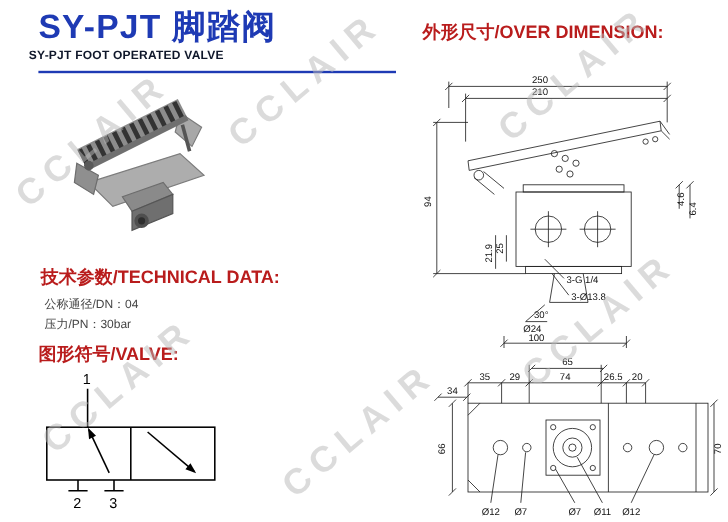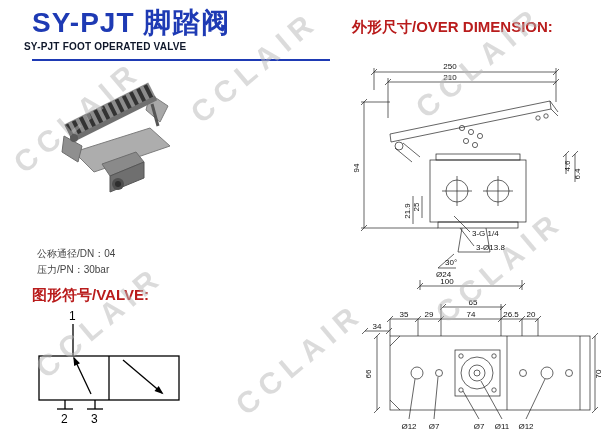--- a/index.html
+++ b/index.html
@@ -34,20 +34,21 @@
   <div class="wm" style="left:195px;top:100px">CCLAIR</div>
   <div class="wm" style="left:420px;top:95px">CCLAIR</div>
   <div class="wm" style="left:40px;top:355px">CCLAIR</div>
   <div class="wm" style="left:240px;top:392px">CCLAIR</div>
   <div class="wm" style="left:440px;top:300px">CCLAIR</div>
 
   <div class="title-cn">SY-PJT 脚踏阀</div>
   <div class="title-en">SY-PJT FOOT OPERATED VALVE</div>
   <div class="rule"></div>
   <div class="h-sec h-dim">外形尺寸/OVER DIMENSION:</div>
+  <div class="h-sec h-tech">技术参数/TECHNICAL DATA:</div>
   <div class="h-sec h-sym">图形符号/VALVE:</div>
   <div class="spec spec-dn">公称通径/DN：04</div>
   <div class="spec spec-pn">压力/PN：30bar</div>
 
   <svg style="left:52px;top:66px" width="140" height="140" viewBox="0 0 140 140">
     <g>
       <polygon points="22,86 98,62 118,80 42,106" fill="#adadad" stroke="#7d7d7d" stroke-width="1"></polygon>
       <polygon points="12,70 30,80 26,96 10,86" fill="#8f8f8f" stroke="#6d6d6d" stroke-width="1"></polygon>
       <polygon points="98,28 116,40 108,56 94,44" fill="#a8a8a8" stroke="#7d7d7d" stroke-width="1"></polygon>
       <line x1="100" y1="38" x2="106" y2="60" stroke="#555" stroke-width="3"></line>

